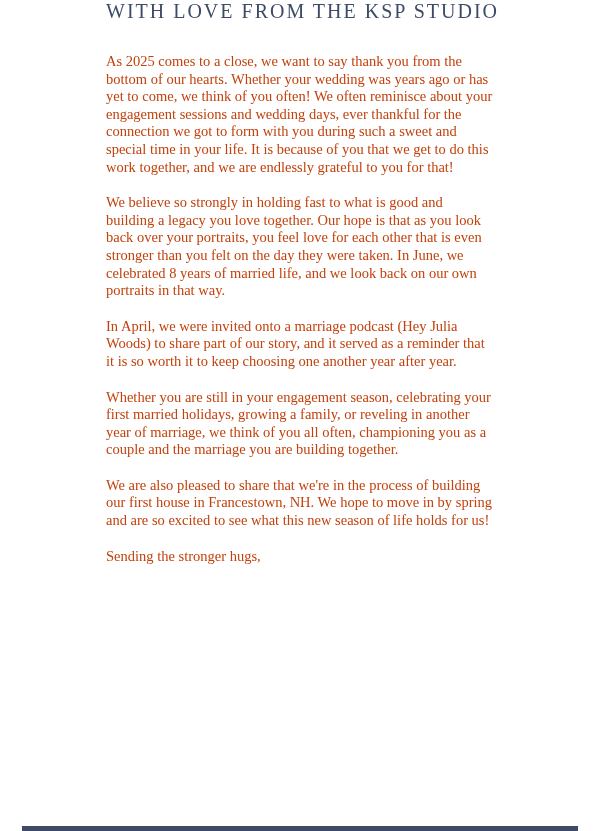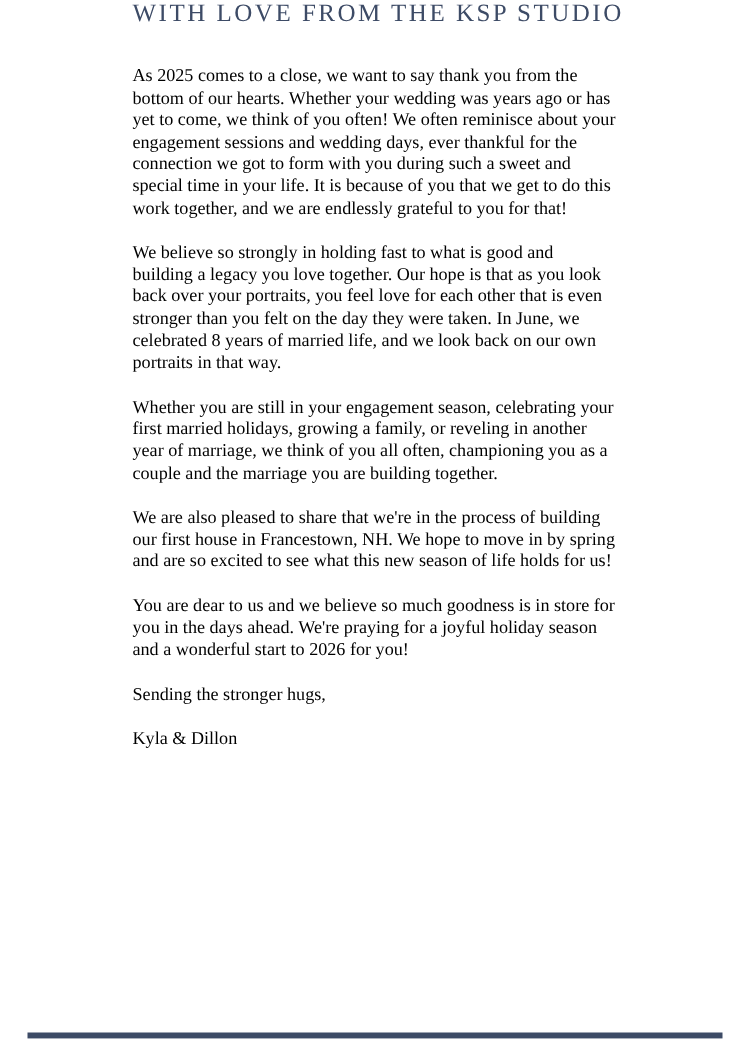--- a/index.html
+++ b/index.html
@@ -27,21 +27,21 @@
     font-weight: normal;
     letter-spacing: 2px;
     color: #3d4b66;
     text-align: center;
     white-space: nowrap;
   }
   .letter p {
     margin: 0 0 18px 0;
     font-size: 14.5px;
     line-height: 17.6px;
-    color: #000000;
+    color: #c2410c;
     text-align: left;
   }
   .signoff {
     margin-top: 0;
   }
   .signature {
     margin-bottom: 0;
   }
   .accent-bar {
     position: absolute;
@@ -56,26 +56,25 @@
 <body>
 
 <div class="page">
   <div class="letter">
     <h1 class="letter-title">WITH LOVE FROM THE KSP STUDIO</h1>
 
     <p>As 2025 comes to a close, we want to say thank you from the bottom of our hearts. Whether your wedding was years ago or has yet to come, we think of you often! We often reminisce about your engagement sessions and wedding days, ever thankful for the connection we got to form with you during such a sweet and special time in your life. It is because of you that we get to do this work together, and we are endlessly grateful to you for that!</p>
 
     <p>We believe so strongly in holding fast to what is good and building a legacy you love together. Our hope is that as you look back over your portraits, you feel love for each other that is even stronger than you felt on the day they were taken. In June, we celebrated 8 years of married life, and we look back on our own portraits in that way.</p>
 
+    <p>In April, we were invited onto a marriage podcast (Hey Julia Woods) to share part of our story, and it served as a reminder that it is so worth it to keep choosing one another year after year.</p>
 
     <p>Whether you are still in your engagement season, celebrating your first married holidays, growing a family, or reveling in another year of marriage, we think of you all often, championing you as a couple and the marriage you are building together.</p>
 
     <p>We are also pleased to share that we're in the process of building our first house in Francestown, NH. We hope to move in by spring and are so excited to see what this new season of life holds for us!</p>
 
-    <p>You are dear to us and we believe so much goodness is in store for you in the days ahead. We're praying for a joyful holiday season and a wonderful start to 2026 for you!</p>
 
     <p class="signoff">Sending the stronger hugs,</p>
 
-    <p class="signature">Kyla &amp; Dillon</p>
   </div>
 
   <div class="accent-bar"></div>
 </div>
 
 </body></html>

